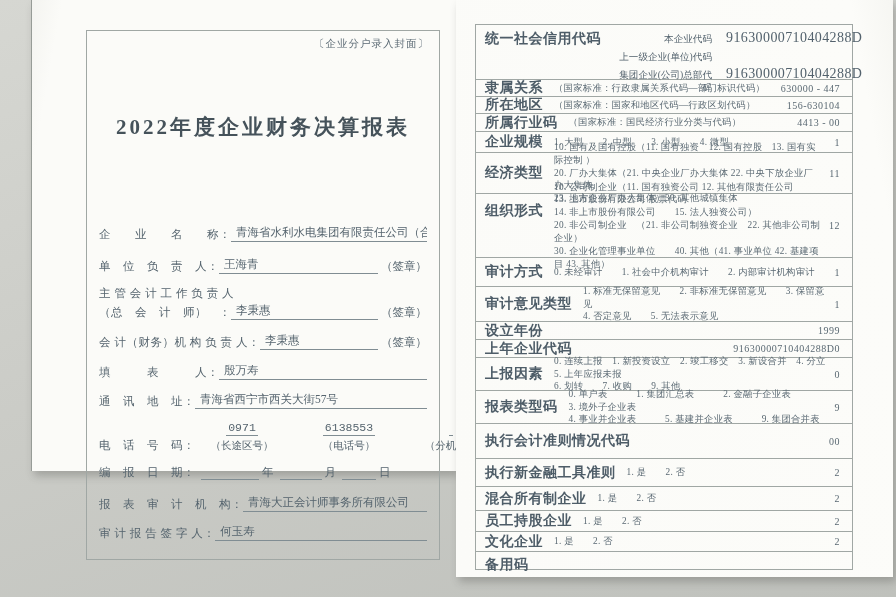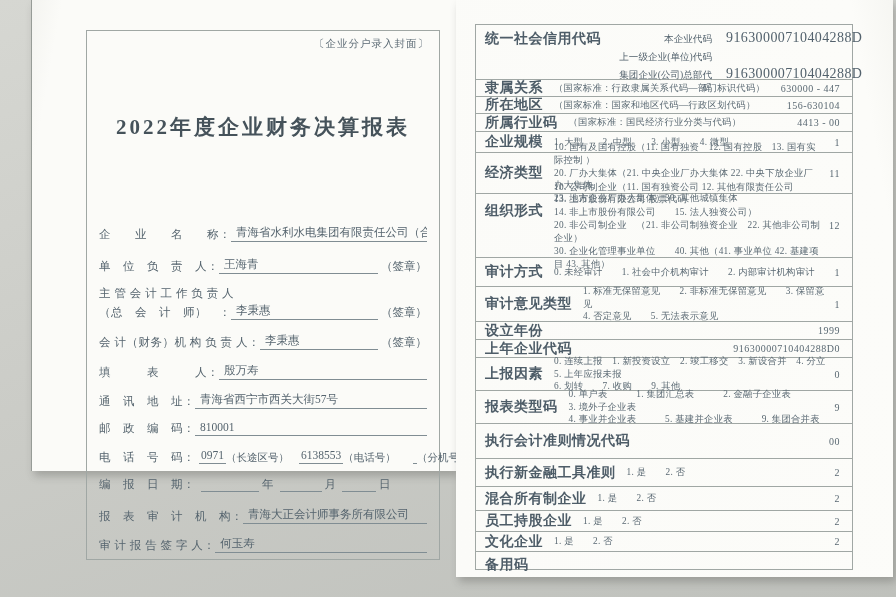--- a/index.html
+++ b/index.html
@@ -29,21 +29,21 @@
     margin-top:62px;text-align:center;font-size:21px;font-weight:bold;
     letter-spacing:3px;color:#45525a;
   }
   .fields{margin-top:84px;font-size:11.5px;color:#55646e;}
   .field{display:flex;align-items:flex-end;margin:0 2px 12px 2px;}
   .flabel{white-space:nowrap;letter-spacing:.5px;}
   .fval{flex:1;border-bottom:1px solid #808d93;padding:0 3px 1px 5px;min-height:13px;white-space:nowrap;overflow:hidden;}
   .fsuffix{margin-left:3px;white-space:nowrap;}
   .chief-line1{margin:0 2px 2px 2px;letter-spacing:.5px;}
   .phone-wrap{flex:1;display:flex;align-items:flex-end;gap:14px;padding-left:4px;}
-  .pcol{display:flex;flex-direction:row;align-items:center;}
+  .pcol{display:flex;flex-direction:column;align-items:center;font-family:Liberation Mono, monospace;}
   .pcol .uline{border-bottom:1px solid #808d93;text-align:center;padding:0 2px 1px 2px;min-height:13px;}
   .pcol .cap{font-size:10.5px;margin-top:3px;white-space:nowrap;}
   .w1{width:86px;} .w2{width:100px;} .w3{width:76px;}
   .date-wrap{flex:1;display:flex;align-items:flex-end;padding-left:6px;}
   .dblank{display:inline-block;border-bottom:1px solid #808d93;height:13px;}
   .dy{width:58px;} .dm{width:42px;} .dd{width:34px;}
   .dunit{margin:0 6px 0 3px;}
   .mb-lg{margin-bottom:15px;}
   .mb-md{margin-bottom:13px;}
   
@@ -106,24 +106,20 @@
       <div class="field">
         <span class="flabel">填　　　表　　　人：</span>
         <span class="fval">殷万寿</span>
       </div>
 
       <div class="field">
         <span class="flabel">通　讯　地　址：</span>
         <span class="fval">青海省西宁市西关大街57号</span>
       </div>
 
-      <div class="field">
-        <span class="flabel">邮　政　编　码：</span>
-        <span class="fval">810001</span>
-      </div>
 
       <div class="field">
         <span class="flabel">电　话　号　码：</span>
         <div class="phone-wrap">
           <div class="pcol w1">
             <span class="uline">0971</span>
             <span class="cap">（长途区号）</span>
           </div>
           <div class="pcol w2">
             <span class="uline">6138553</span>

